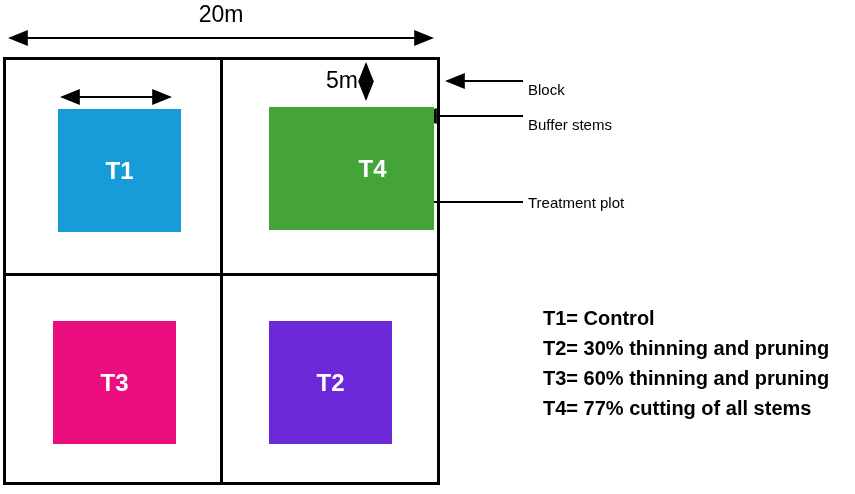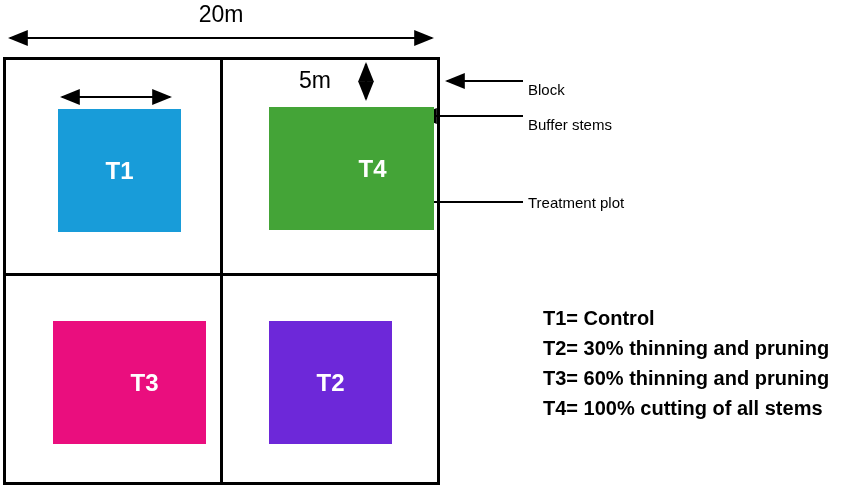--- a/index.html
+++ b/index.html
@@ -41,31 +41,31 @@
     width: 123px; height: 123px;
     display: flex;
     align-items: center;
     justify-content: center;
     color: #ffffff;
     font-weight: bold;
     font-size: 24px;
   }
   .plot-t1 { left: 58px;  top: 109px; }
   .plot-t4 { left: 269px; top: 107px; }
-  .plot-t3 { left: 53px;  top: 321px; padding-left: 30px; }
+  .plot-t3 { left: 53px;  top: 321px; }
   .plot-t2 { left: 269px; top: 321px; }
   .dim-label {
     position: absolute;
     font-size: 23px;
     line-height: 24px;
     white-space: nowrap;
   }
   .dim-20m { left: 171px; top: 2px;  width: 100px; text-align: center; }
   .dim-10m { left: 66px;  top: 65px; width: 100px; text-align: center; }
-  .dim-5m  { left: 299px; top: 68px; width: 59px;  }
+  .dim-5m  { left: 299px; top: 68px; width: 59px;  text-align: right; }
   .anno-label {
     position: absolute;
     left: 528px;
     font-weight: normal;
     font-size: 15px;
     line-height: 22px;
     white-space: nowrap;
     margin-top: 9px;
   }
   .anno-block     { top: 70px; }
@@ -122,16 +122,16 @@
   </div>
 
   <div class="anno-label anno-block">Block</div>
   <div class="anno-label anno-buffer">Buffer stems</div>
   <div class="anno-label anno-treatment">Treatment plot</div>
 
   <div class="legend">
     <div class="legend-row">T1= Control</div>
     <div class="legend-row">T2= 30% thinning and pruning</div>
     <div class="legend-row">T3= 60% thinning and pruning</div>
-    <div class="legend-row">T4= 100% cutting of all stems</div>
+    <div class="legend-row">T4= 77% cutting of all stems</div>
   </div>
 
 </div>
 
 </body></html>

